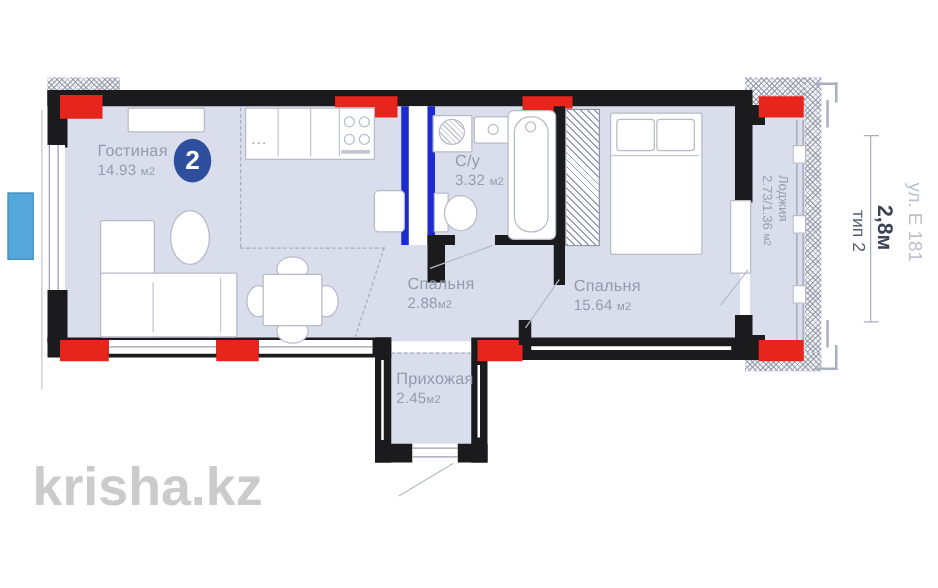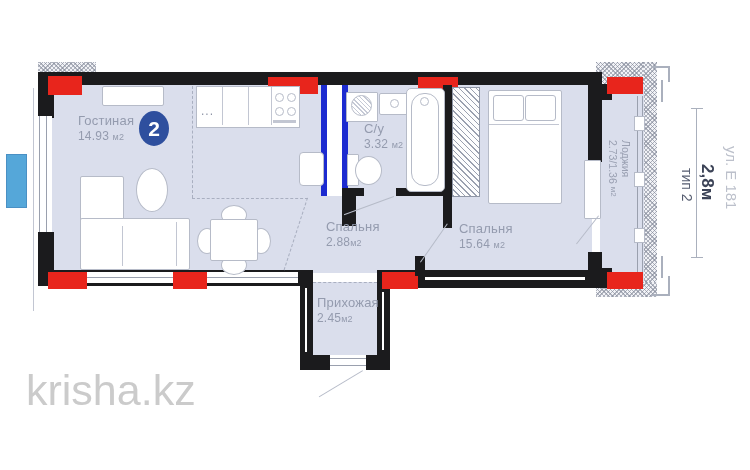--- a/index.html
+++ b/index.html
@@ -25,21 +25,21 @@
   .riser{position:absolute;background:#1c2bd0;}
   .rlabel{position:absolute;color:#949bae;font-size:13px;line-height:1.12;letter-spacing:.2px;white-space:nowrap;}
   .rlabel .a{font-size:12px;margin-top:1px;}
   .rlabel .u{font-size:9px;}
   .vtext{position:absolute;writing-mode:vertical-rl;white-space:nowrap;color:#949bae;}
   .badge{position:absolute;left:139px;top:111px;width:30px;height:35px;border-radius:50%;
          background:#2e4f9e;color:#fff;font-weight:bold;font-size:21px;
          display:flex;align-items:center;justify-content:center;}
   .total{position:absolute;left:122px;top:146px;font-weight:bold;font-size:19px;color:#2b3452;letter-spacing:.3px;}
   .total sup{font-size:10px;}
-  .wm{position:absolute;left:26px;top:366px;font-size:43px;font-weight:normal;color:#cbcbcb;letter-spacing:0;}
+  .wm{position:absolute;left:26px;top:366px;font-size:43px;font-weight:bold;color:#cbcbcb;letter-spacing:0;}
   .winline{position:absolute;background:#9aa0ae;}
   .circle{position:absolute;border:1.2px solid #b6bbc8;border-radius:50%;background:#fff;}
 </style>
 </head>
 <body>
 
 <div class="stage">
 
   <div class="floor" style="left:50px;top:83px;width:542px;height:190px;"></div>
   <div class="floor" style="left:311px;top:282px;width:68px;height:77px;"></div>

